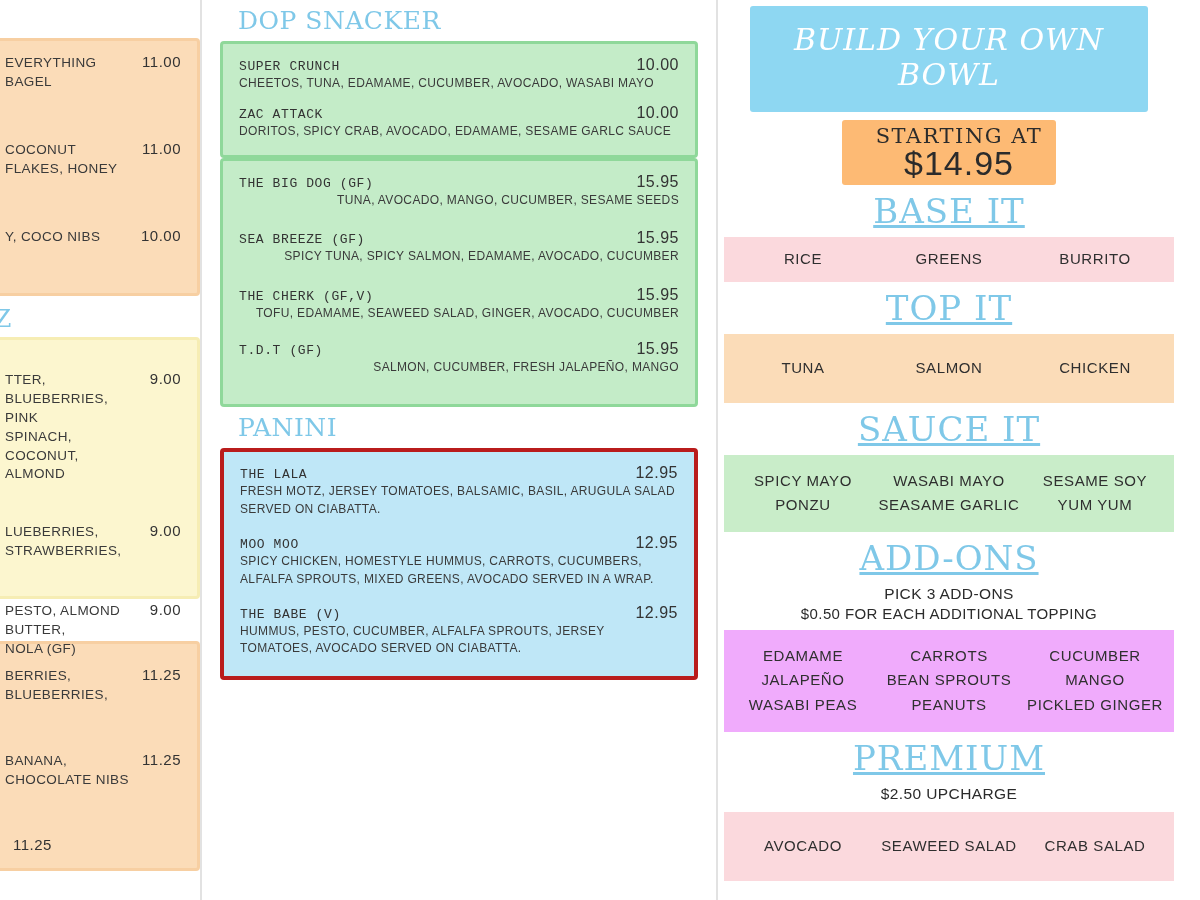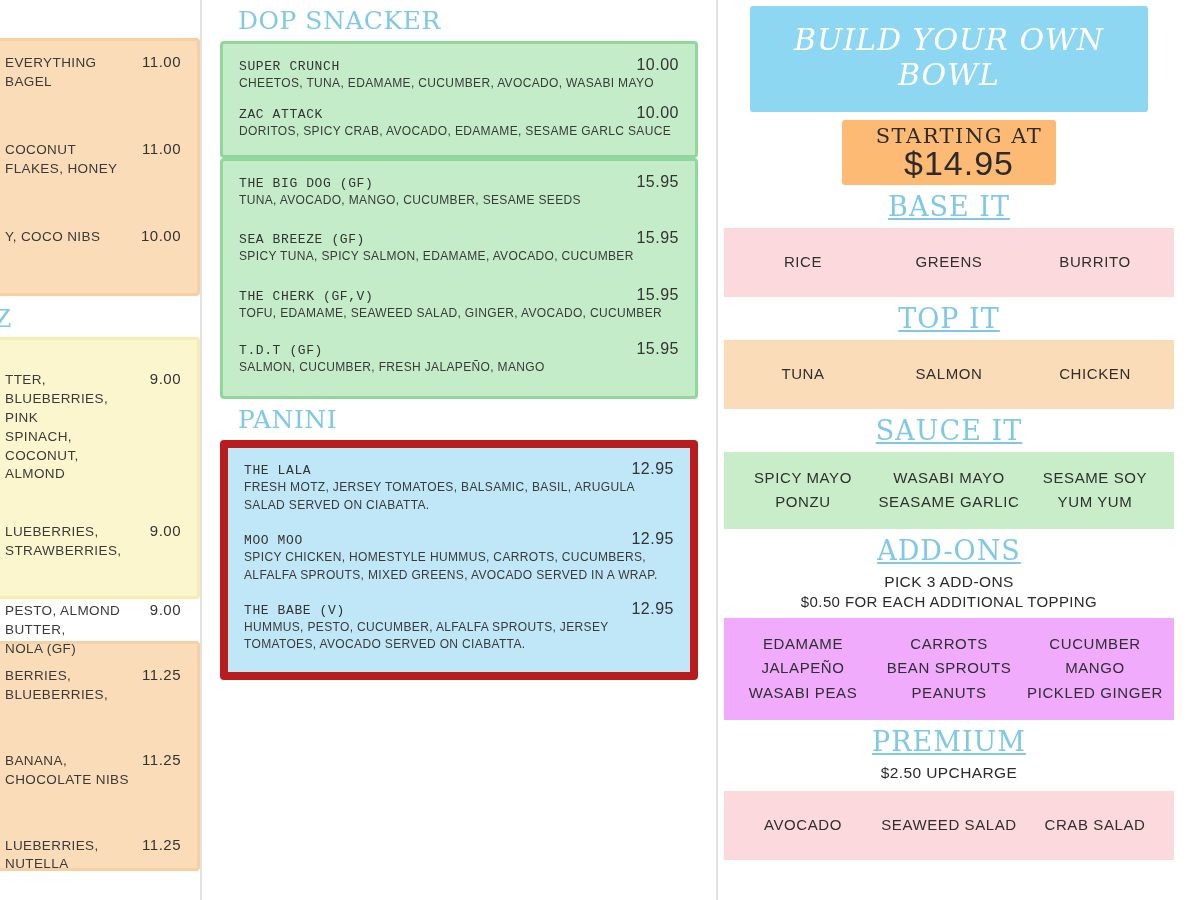--- a/index.html
+++ b/index.html
@@ -27,21 +27,21 @@
     margin:6px 0 6px 18px;
   }
 
   
   .card{
     border-radius:4px;
     padding:12px 16px 14px 16px;
     box-sizing:border-box;
   }
   .card.green{background:#c4ecc8;border:3px solid #8fd89a;}
-  .card.blue{background:#bfe7f7;border:8px solid #b91c1c;}
+  .card.blue{background:#bfe7f7;border:4px solid #b91c1c;}
   .card.peach{background:#fbdcb8;border:3px solid #f7cfa2;}
   .card.cream{background:#fcf6cf;border:3px solid #f6edb4;}
 
   .item{margin-bottom:12px;}
   .item:last-child{margin-bottom:0;}
   .item-row{display:flex;align-items:baseline;justify-content:space-between;}
   .item-name{
     font-size:13px;letter-spacing:.6px;color:#333;
     font-family:Liberation Mono, monospace;
   }
@@ -67,21 +67,21 @@
   .starting-wrap{text-align:center;position:relative;margin-bottom:4px;}
   .starting-hl{
     display:inline-block;background:#fdba74;padding:4px 14px 2px 34px;border-radius:3px;
   }
   .starting-at{font-family:"DejaVu Serif",serif;font-size:21px;letter-spacing:1.5px;color:#2b2b2b;}
   .starting-price{font-size:34px;letter-spacing:1px;color:#2b2b2b;margin-top:-4px;}
 
   .r-head{
     text-align:center;
     font-family:"DejaVu Serif", serif;
-    font-size:27px;
+    font-size:34px;
     color:#7fc8e8;
     letter-spacing:1px;
     text-decoration:underline;
     margin:6px 0 6px 0;
   }
   .band{
     display:flex;
     padding:14px 6px;
     box-sizing:border-box;
   }
@@ -171,21 +171,20 @@
         </div>
       </div>
       <div class="left-item" style="margin-top:46px;">
         <div class="left-row">
           <div class="left-name">BANANA, CHOCOLATE NIBS</div>
           <div class="left-price">11.25</div>
         </div>
       </div>
       <div class="left-item" style="margin-top:46px;">
         <div class="left-row">
-          <div class="left-name">LUEBERRIES, NUTELLA</div>
           <div class="left-price">11.25</div>
         </div>
       </div>
     </div>
 
   </div>
 
   <div class="col col-mid">
 
     <div class="sec-head">DOP SNACKER</div>
@@ -199,21 +198,21 @@
       </div>
       <div class="item">
         <div class="item-row">
           <div class="item-name">ZAC ATTACK</div>
           <div class="item-price">10.00</div>
         </div>
         <div class="item-desc">DORITOS, SPICY CRAB, AVOCADO, EDAMAME, SESAME GARLC SAUCE</div>
       </div>
     </div>
 
-    <div class="card green" style="padding-bottom:20px;">
+    <div class="card green" style="padding-bottom:28px;text-align:right;">
       <div class="item" style="margin-bottom:20px;">
         <div class="item-row">
           <div class="item-name">THE BIG DOG (GF)</div>
           <div class="item-price">15.95</div>
         </div>
         <div class="item-desc">TUNA, AVOCADO, MANGO, CUCUMBER, SESAME SEEDS</div>
       </div>
       <div class="item" style="margin-bottom:20px;">
         <div class="item-row">
           <div class="item-name">SEA BREEZE (GF)</div>
@@ -269,21 +268,21 @@
     <div class="byob-banner">BUILD YOUR OWN BOWL</div>
 
     <div class="starting-wrap">
       <div class="starting-hl">
         <div class="starting-at">STARTING AT</div>
         <div class="starting-price">$14.95</div>
       </div>
     </div>
 
     <div class="r-head">BASE IT</div>
-    <div class="band pink" style="padding:22px 6px;">
+    <div class="band pink" style="padding:10px 6px;">
       <div class="cell">RICE</div>
       <div class="cell">GREENS</div>
       <div class="cell">BURRITO</div>
     </div>
 
     <div class="r-head">TOP IT</div>
     <div class="band peach" style="padding:22px 6px;">
       <div class="cell">TUNA</div>
       <div class="cell">SALMON</div>
       <div class="cell">CHICKEN</div>

